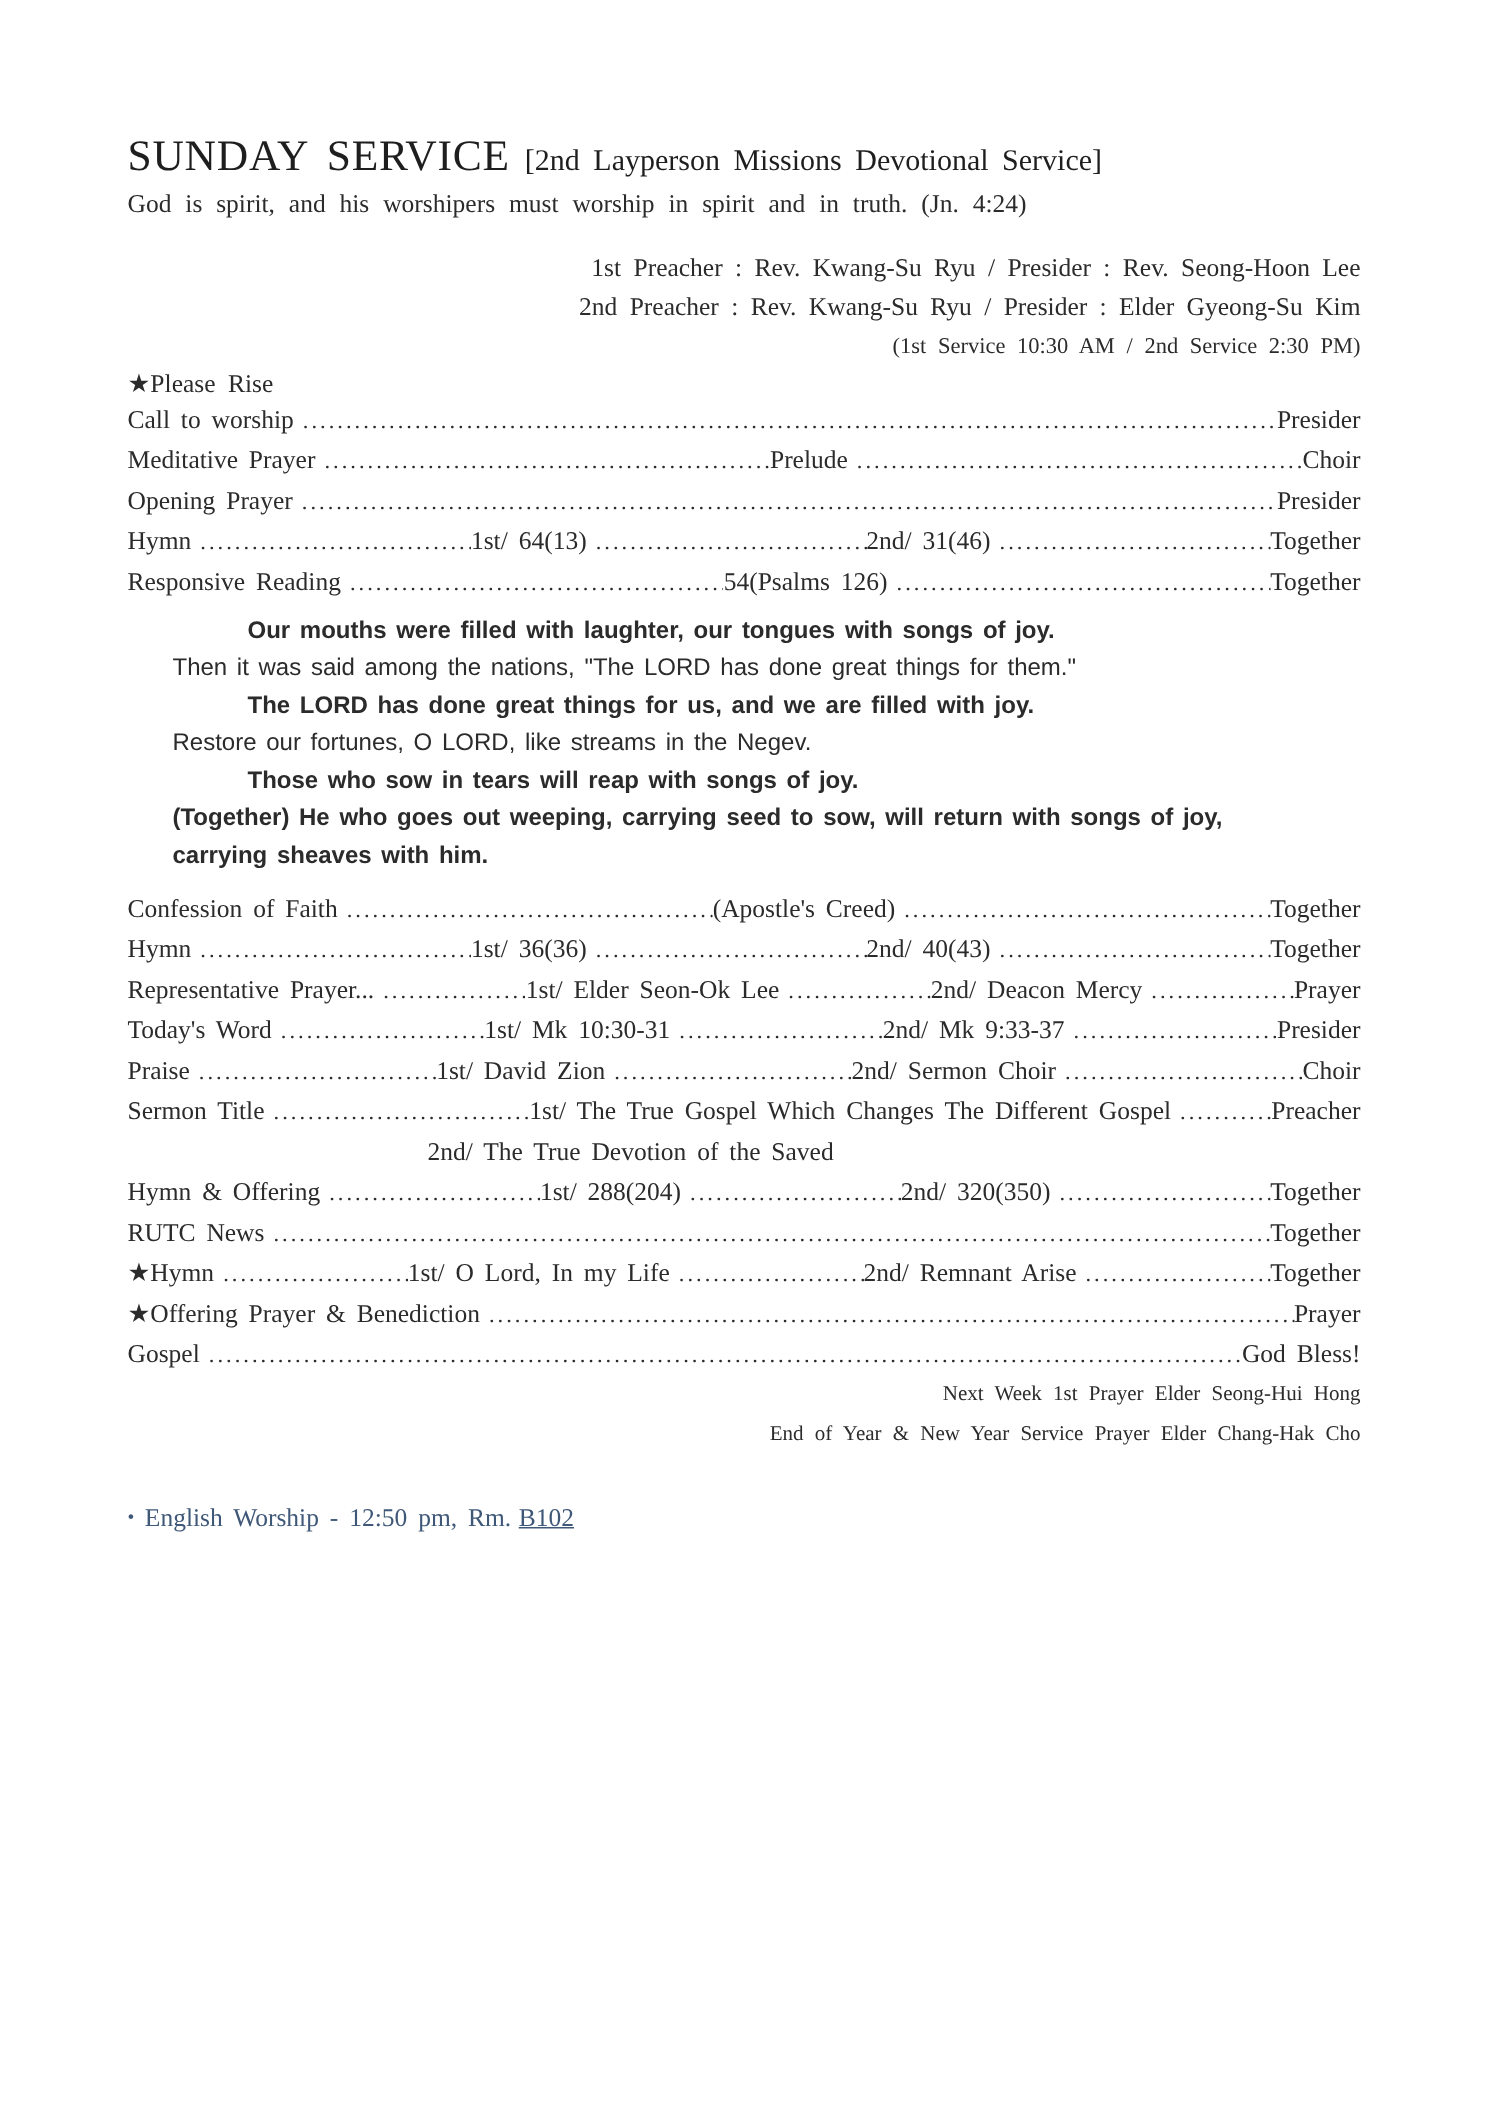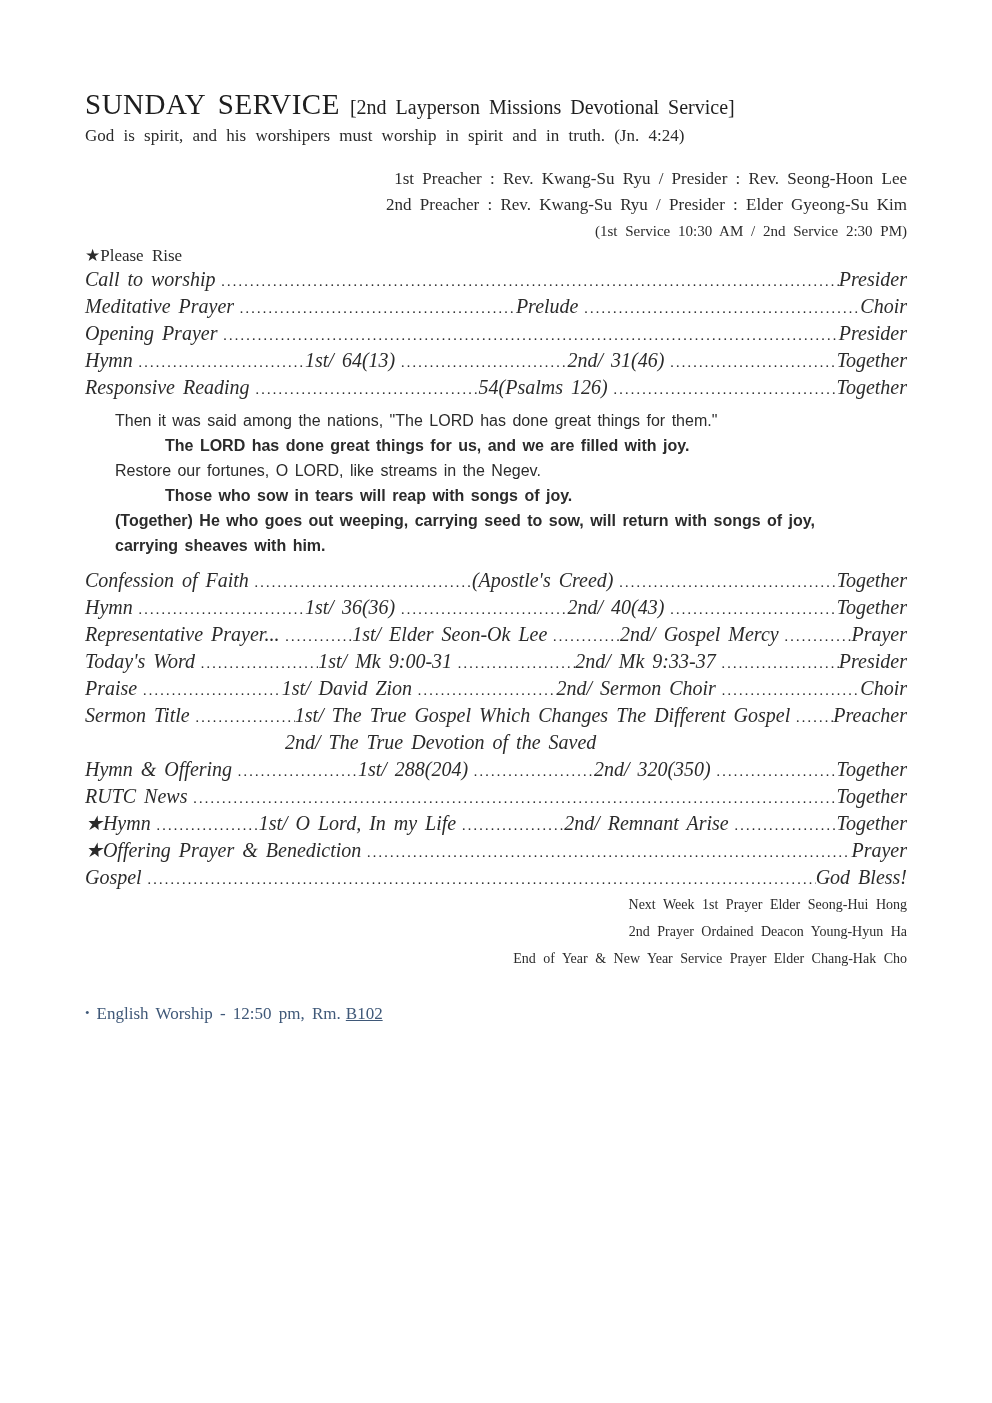--- a/index.html
+++ b/index.html
@@ -51,24 +51,23 @@
   
   .please-rise {
     font-size: 17px;
     word-spacing: 4px;
   }
   .prow {
     display: flex;
     align-items: baseline;
     height: 27px;
     line-height: 27px;
-    font-size: 20px;
+    font-size: 17px;
     word-spacing: 3px;
     white-space: nowrap;
-    font-style: italic;
   }
   .prow .cell { flex: 0 0 auto; }
   .lead {
     flex: 1 1 0;
     min-width: 0;
     overflow: hidden;
     padding: 0 6px;
     font-size: 15px;
     letter-spacing: 2px;
     word-spacing: 0;
@@ -164,20 +163,21 @@
       <div class="prow mid">
         <span class="cell">Responsive Reading</span>
         <span class="lead lead0"></span>
         <span class="cell">54(Psalms 126)</span>
         <span class="lead lead1"></span>
         <span class="cell role">Together</span>
       </div>
     </div>
 
   <div id="reading" class="reading">
+      <div class="rline bold deep">Our mouths were filled with laughter, our tongues with songs of joy.</div>
       <div class="rline">Then it was said among the nations, "The LORD has done great things for them."</div>
       <div class="rline bold deep">The LORD has done great things for us, and we are filled with joy.</div>
       <div class="rline">Restore our fortunes, O LORD, like streams in the Negev.</div>
       <div class="rline bold deep">Those who sow in tears will reap with songs of joy.</div>
       <div class="rline bold">(Together) He who goes out weeping, carrying seed to sow, will return with songs of joy,</div>
       <div class="rline bold">carrying sheaves with him.</div>
     </div>
 
   <div id="program-bottom">
       <div class="prow mid">
@@ -194,28 +194,28 @@
         <span class="lead lead1"></span>
         <span class="cell">2nd/ 40(43)</span>
         <span class="lead lead2"></span>
         <span class="cell role">Together</span>
       </div>
       <div class="prow cols">
         <span class="cell">Representative Prayer...</span>
         <span class="lead lead0"></span>
         <span class="cell">1st/ Elder Seon-Ok Lee</span>
         <span class="lead lead1"></span>
-        <span class="cell">2nd/ Gospel Mercy</span>
+        <span class="cell">2nd/ Deacon Mercy</span>
         <span class="lead lead2"></span>
         <span class="cell role">Prayer</span>
       </div>
       <div class="prow cols">
         <span class="cell">Today's Word</span>
         <span class="lead lead0"></span>
-        <span class="cell">1st/ Mk 9:00-31</span>
+        <span class="cell">1st/ Mk 10:30-31</span>
         <span class="lead lead1"></span>
         <span class="cell">2nd/ Mk 9:33-37</span>
         <span class="lead lead2"></span>
         <span class="cell role">Presider</span>
       </div>
       <div class="prow cols">
         <span class="cell">Praise</span>
         <span class="lead lead0"></span>
         <span class="cell">1st/ David Zion</span>
         <span class="lead lead1"></span>
@@ -263,21 +263,20 @@
       </div>
       <div class="prow two">
         <span class="cell">Gospel</span>
         <span class="lead lead0"></span>
         <span class="cell role">God Bless!</span>
       </div>
     </div>
 
   <div class="footer-prayers">
     <div>Next Week 1st Prayer Elder Seong-Hui Hong</div>
-    <div>2nd Prayer Ordained Deacon Young-Hyun Ha</div>
     <div>End of Year &amp; New Year Service Prayer Elder Chang-Hak Cho</div>
   </div>
 
   <div class="english-worship">
     <span class="bullet">•</span><span>English Worship - 12:50 pm, Rm.</span><a class="room-link">B102</a>
   </div>
 
 </div>
 
 </body></html>

